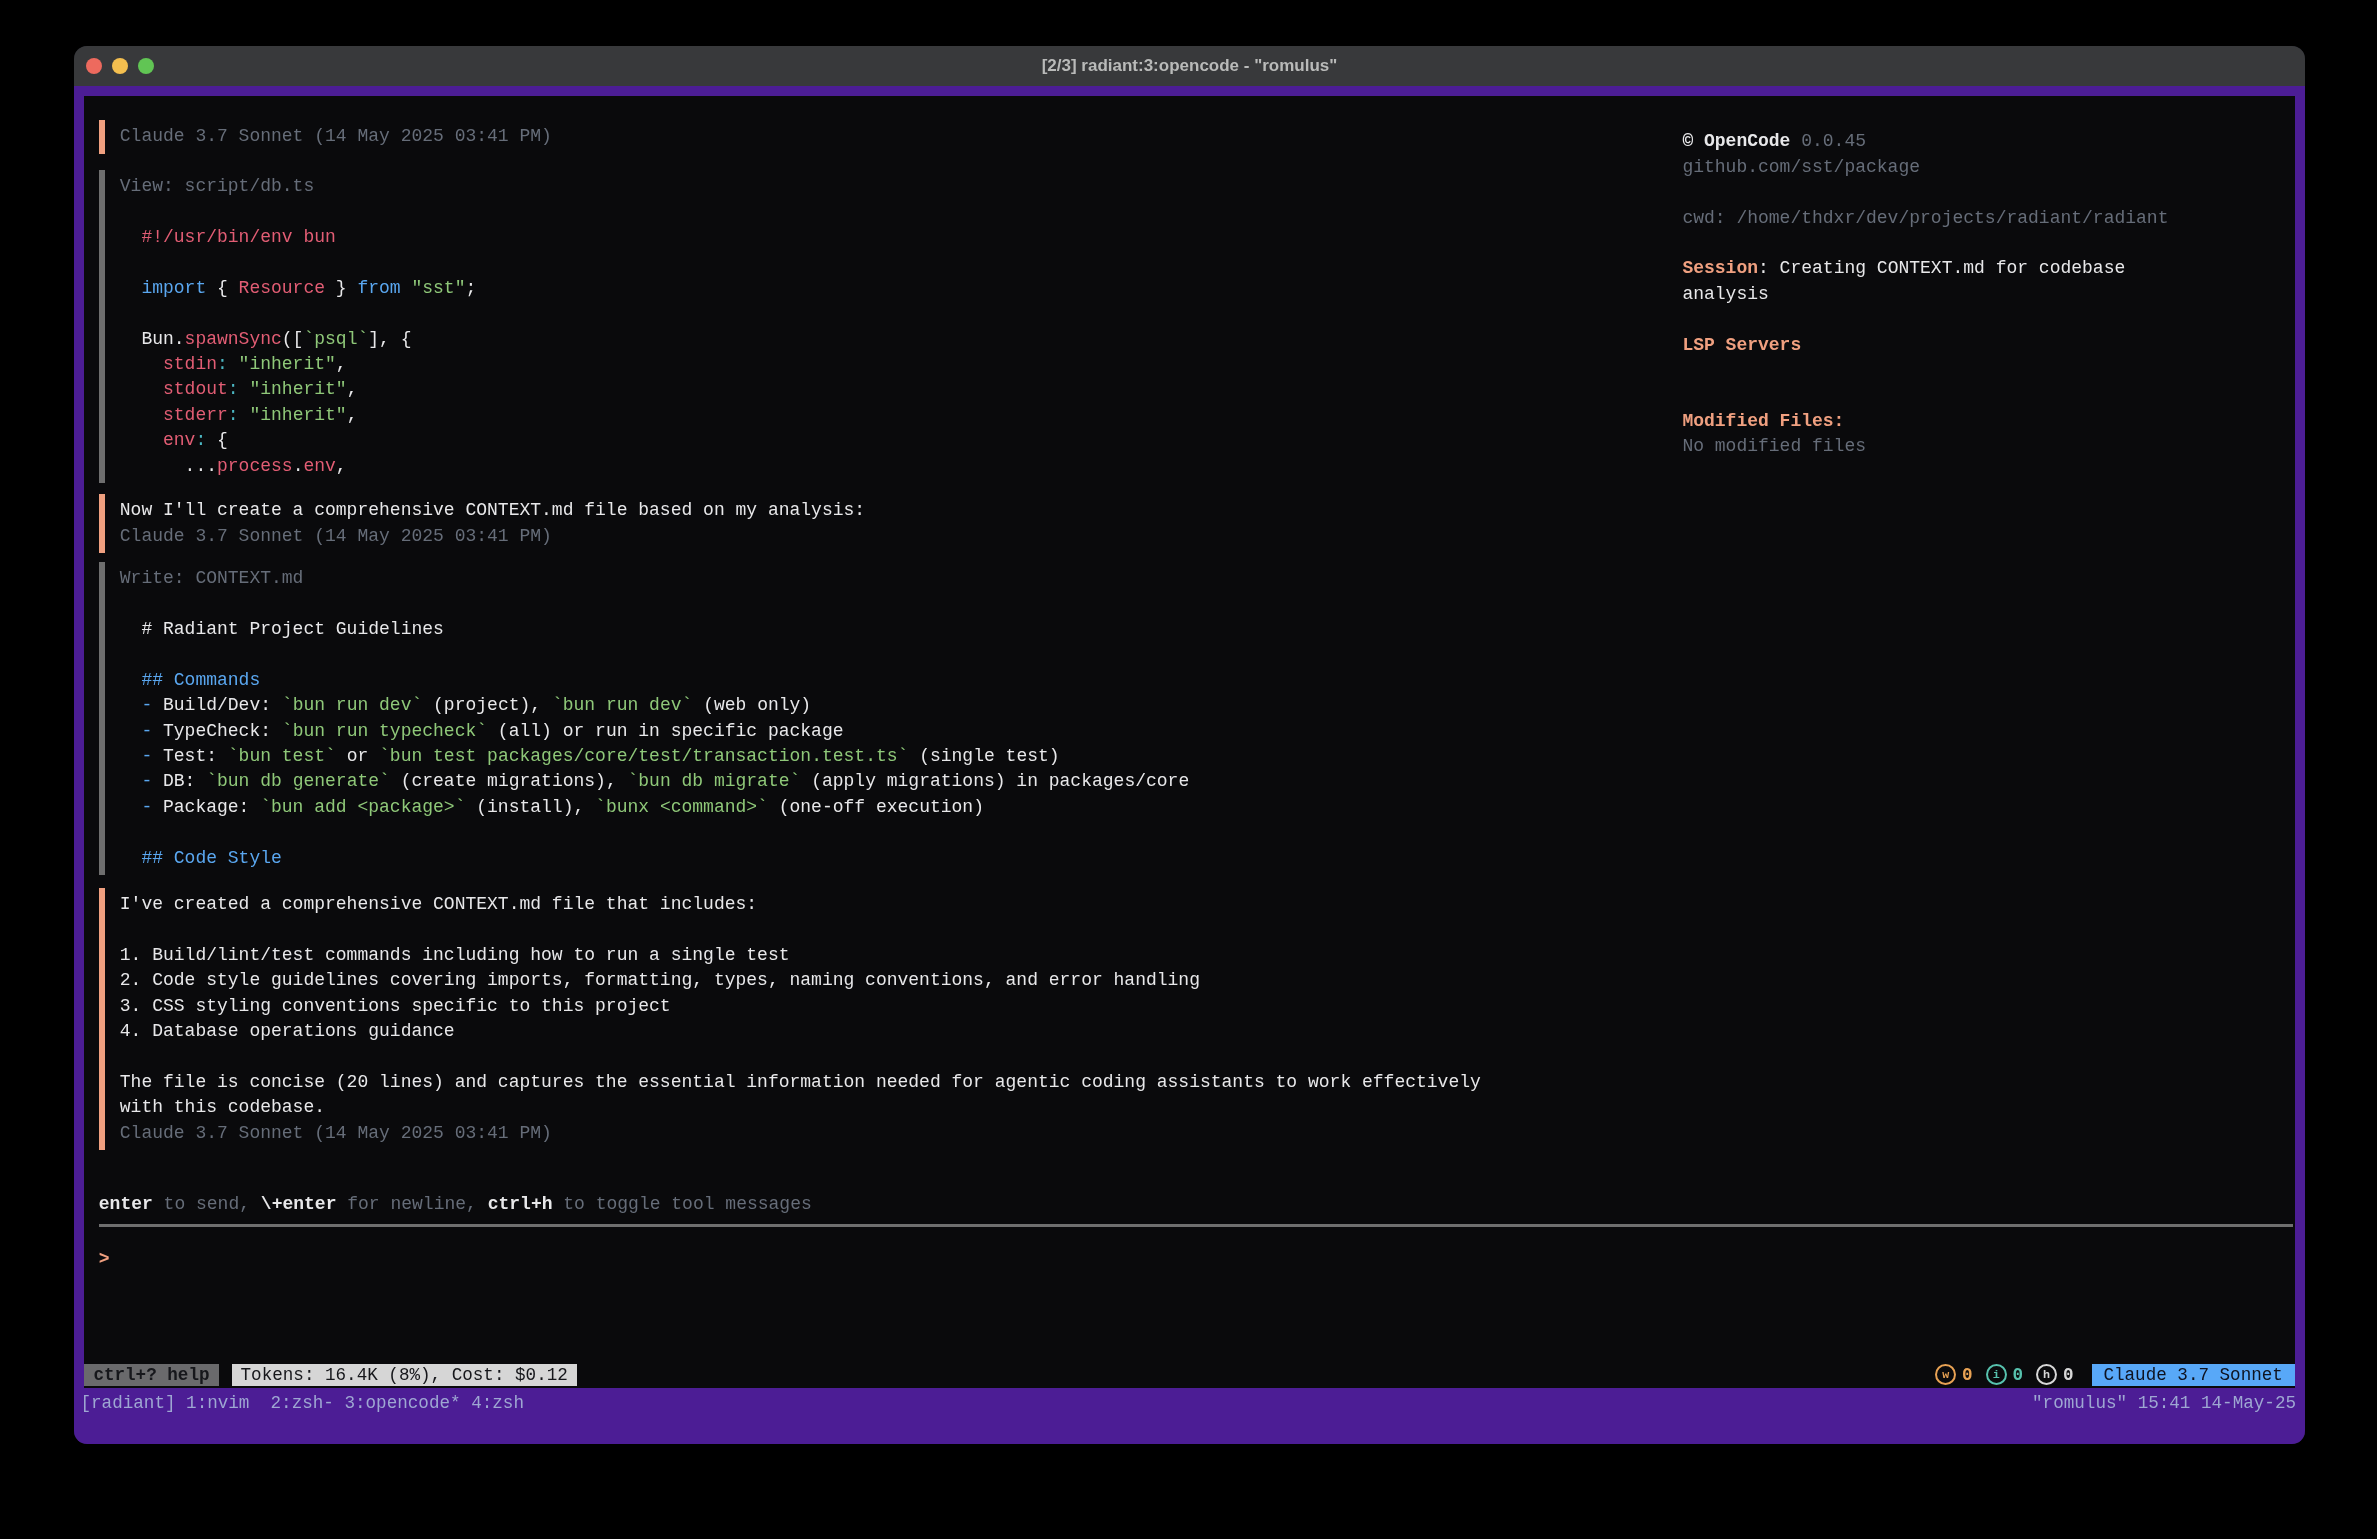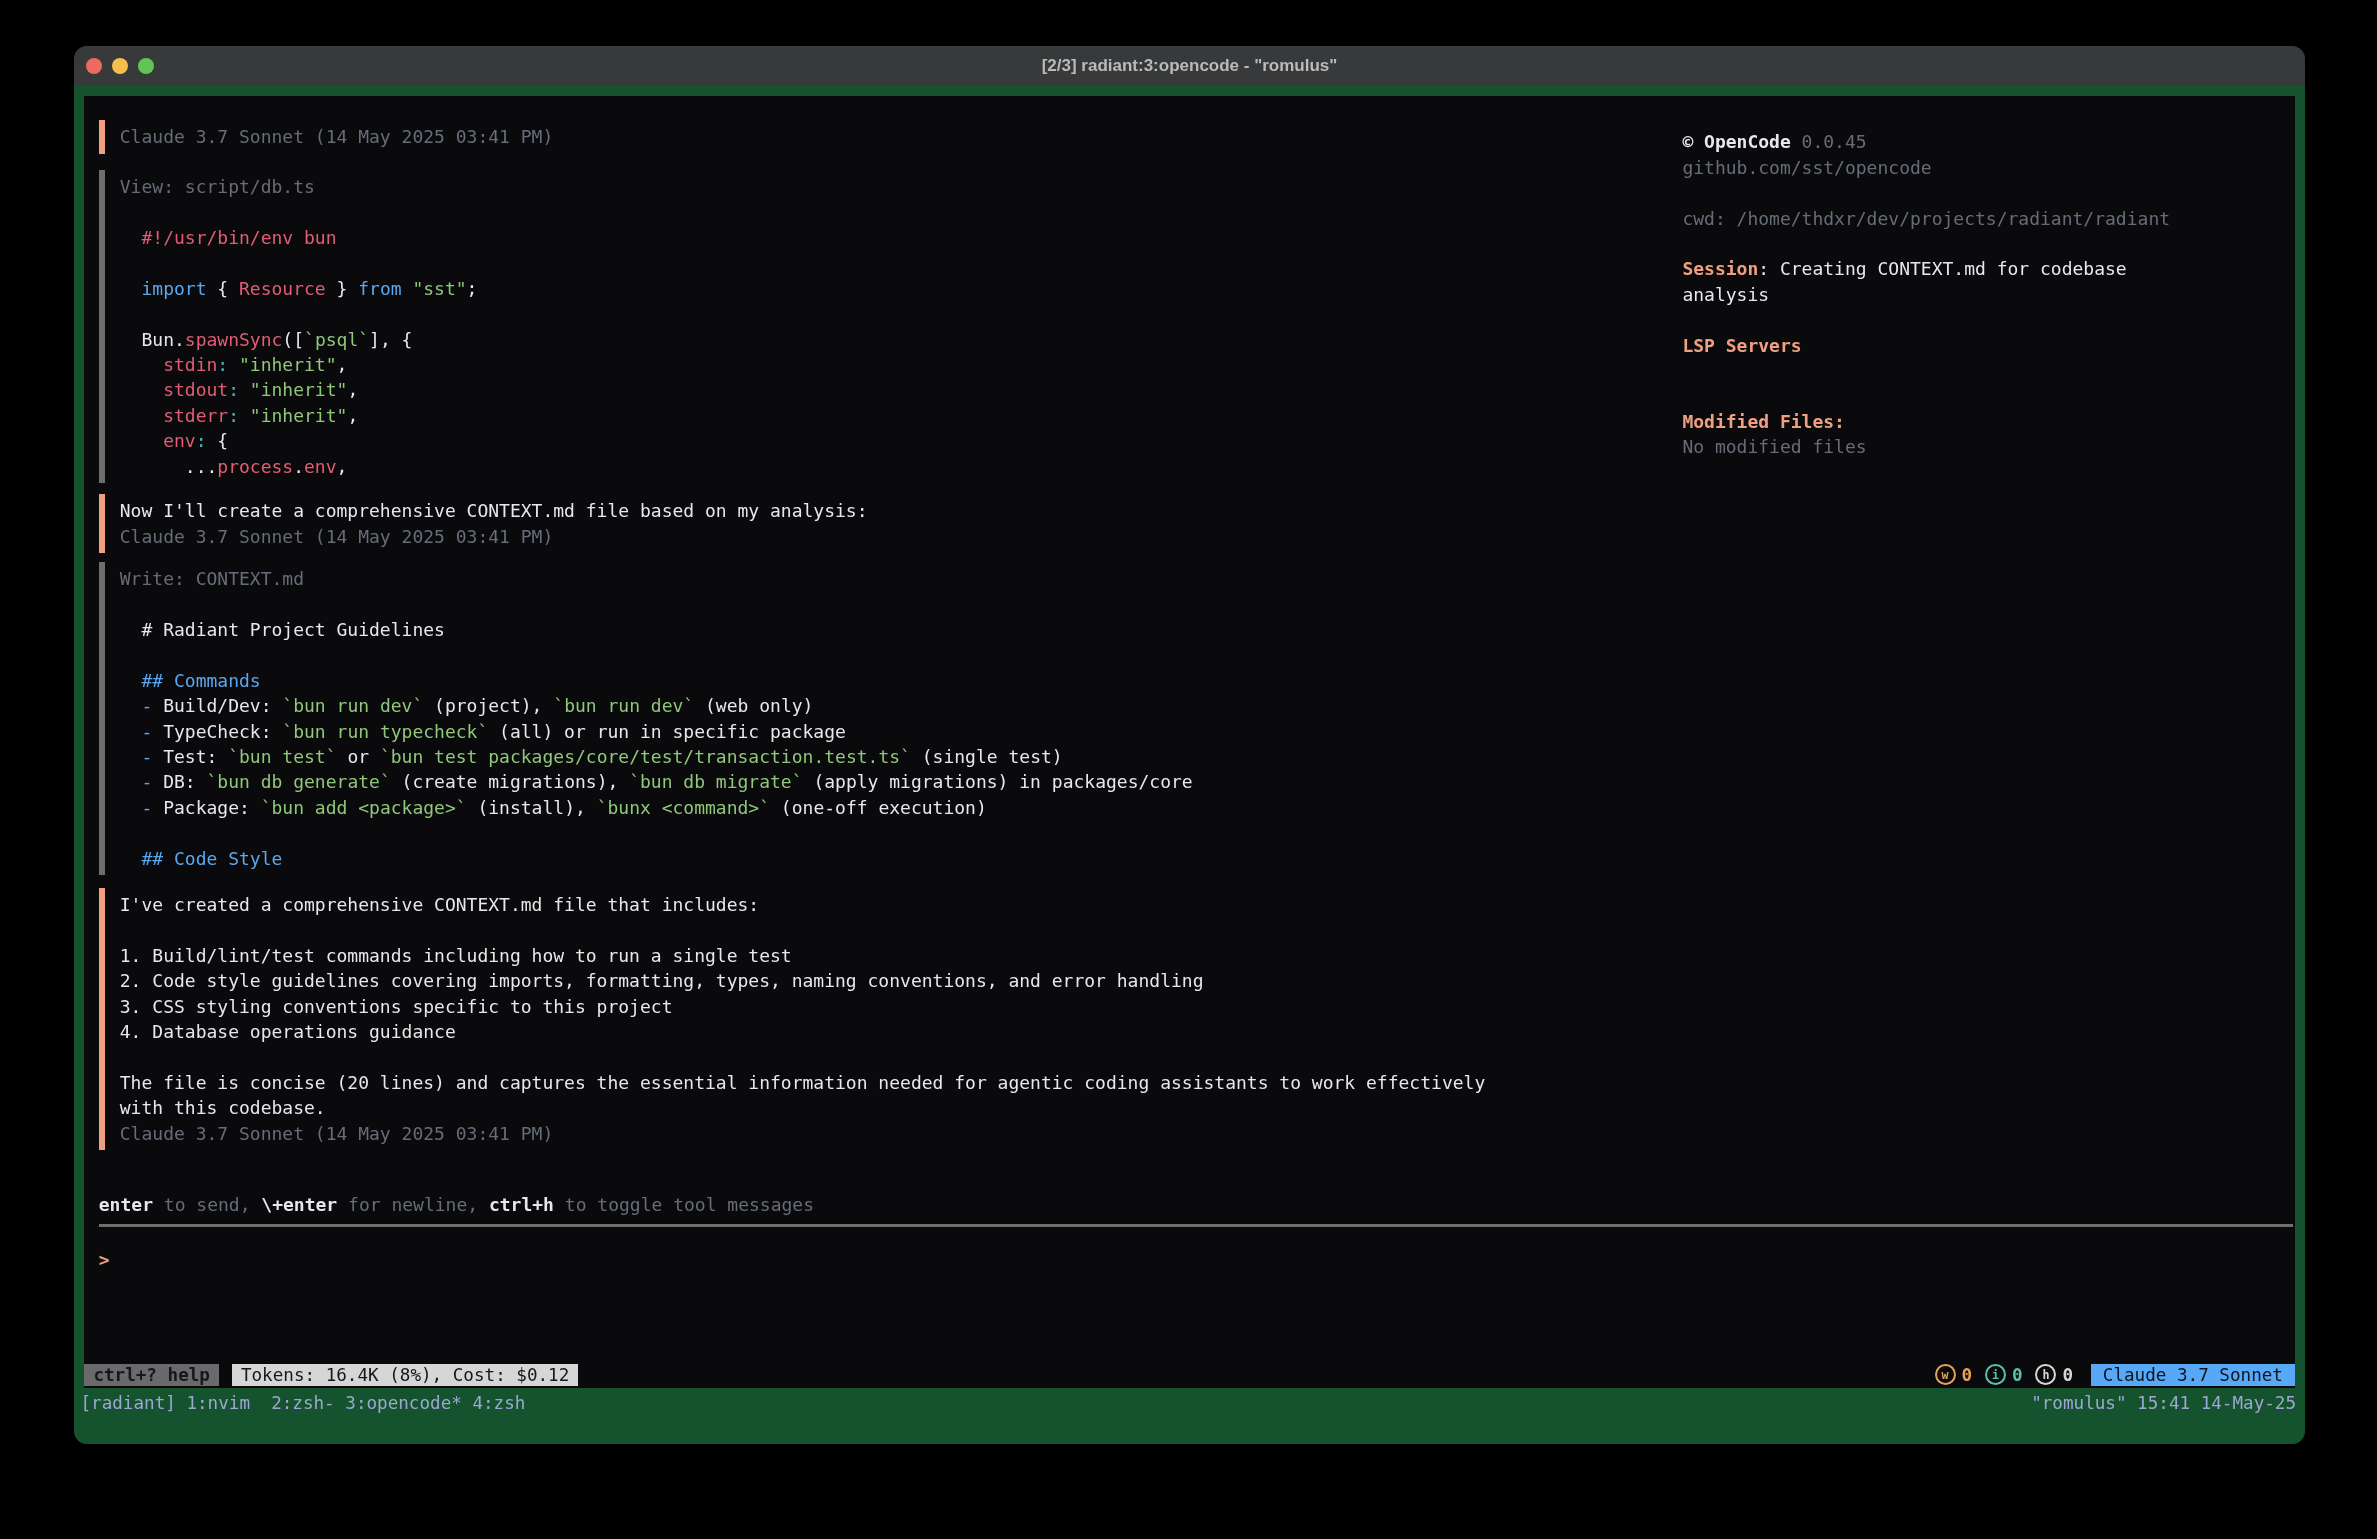--- a/index.html
+++ b/index.html
@@ -9,21 +9,21 @@
   .window{position:absolute;left:74px;top:46px;width:2231px;height:1398px;
     background:#1b1c27;border-radius:13px;overflow:hidden;}
   .titlebar{position:relative;height:40px;background:#38393b;display:flex;
     align-items:center;justify-content:center;}
   .titlebar .title{font-family:"Liberation Sans",sans-serif;font-size:17px;
     font-weight:bold;color:#b9bab9;}
   .lights{position:absolute;left:11.7px;top:0;height:40px;display:flex;align-items:center;gap:9.8px;}
   .light{width:16.3px;height:16.3px;border-radius:50%;display:inline-block;}
   .light.red{background:#ed6a5e;} .light.yellow{background:#f4bf4f;} .light.green{background:#61c554;}
 
-  .term-body{position:absolute;top:40px;left:0;right:0;bottom:0;background:#14532d;}
+  .term-body{position:absolute;top:40px;left:0;right:0;bottom:0;background:#4c1d95;font-family:Liberation Mono, monospace;}
   .tui{position:absolute;left:10.4px;right:10.4px;top:10.4px;height:1292px;background:#0a0a0c;overflow:hidden;}
 
   
   .line{height:25.4px;line-height:25.4px;white-space:pre;font-size:18px;}
   .c-white{color:#e8e8ea;} .c-gray{color:#666d79;} .c-bold{color:#e8e8ea;font-weight:bold;}
   .c-orange{color:#f0a080;font-weight:bold;} .c-blue{color:#5aa7f0;} .c-green{color:#8fc879;}
   .c-pink{color:#e25d74;} .c-cyan{color:#4cb7c3;}
 
   
   .block{position:absolute;left:14.4px;border-left:6.5px solid;padding:3.9px 0 3.9px 15px;}
@@ -118,21 +118,21 @@
           <div class="line"><span class="c-white">3. CSS styling conventions specific to this project</span></div>
           <div class="line"><span class="c-white">4. Database operations guidance</span></div>
           <div class="line"></div>
           <div class="line"><span class="c-white">The file is concise (20 lines) and captures the essential information needed for agentic coding assistants to work effectively</span></div>
           <div class="line"><span class="c-white">with this codebase.</span></div>
           <div class="line"><span class="c-gray">Claude 3.7 Sonnet (14 May 2025 03:41 PM)</span></div>
         </div>
 
       <div class="sidebar">
           <div class="line"><span class="c-bold">© OpenCode </span><span class="c-gray">0.0.45</span></div>
-          <div class="line"><span class="c-gray">github.com/sst/opencode</span></div>
+          <div class="line"><span class="c-gray">github.com/sst/package</span></div>
           <div class="line"></div>
           <div class="line"><span class="c-gray">cwd: /home/thdxr/dev/projects/radiant/radiant</span></div>
           <div class="line"></div>
           <div class="line"><span class="c-orange">Session</span><span class="c-white">: Creating CONTEXT.md for codebase</span></div>
           <div class="line"><span class="c-white">analysis</span></div>
           <div class="line"></div>
           <div class="line"><span class="c-orange">LSP Servers</span></div>
           <div class="line"></div>
           <div class="line"></div>
           <div class="line"><span class="c-orange">Modified Files:</span></div>

